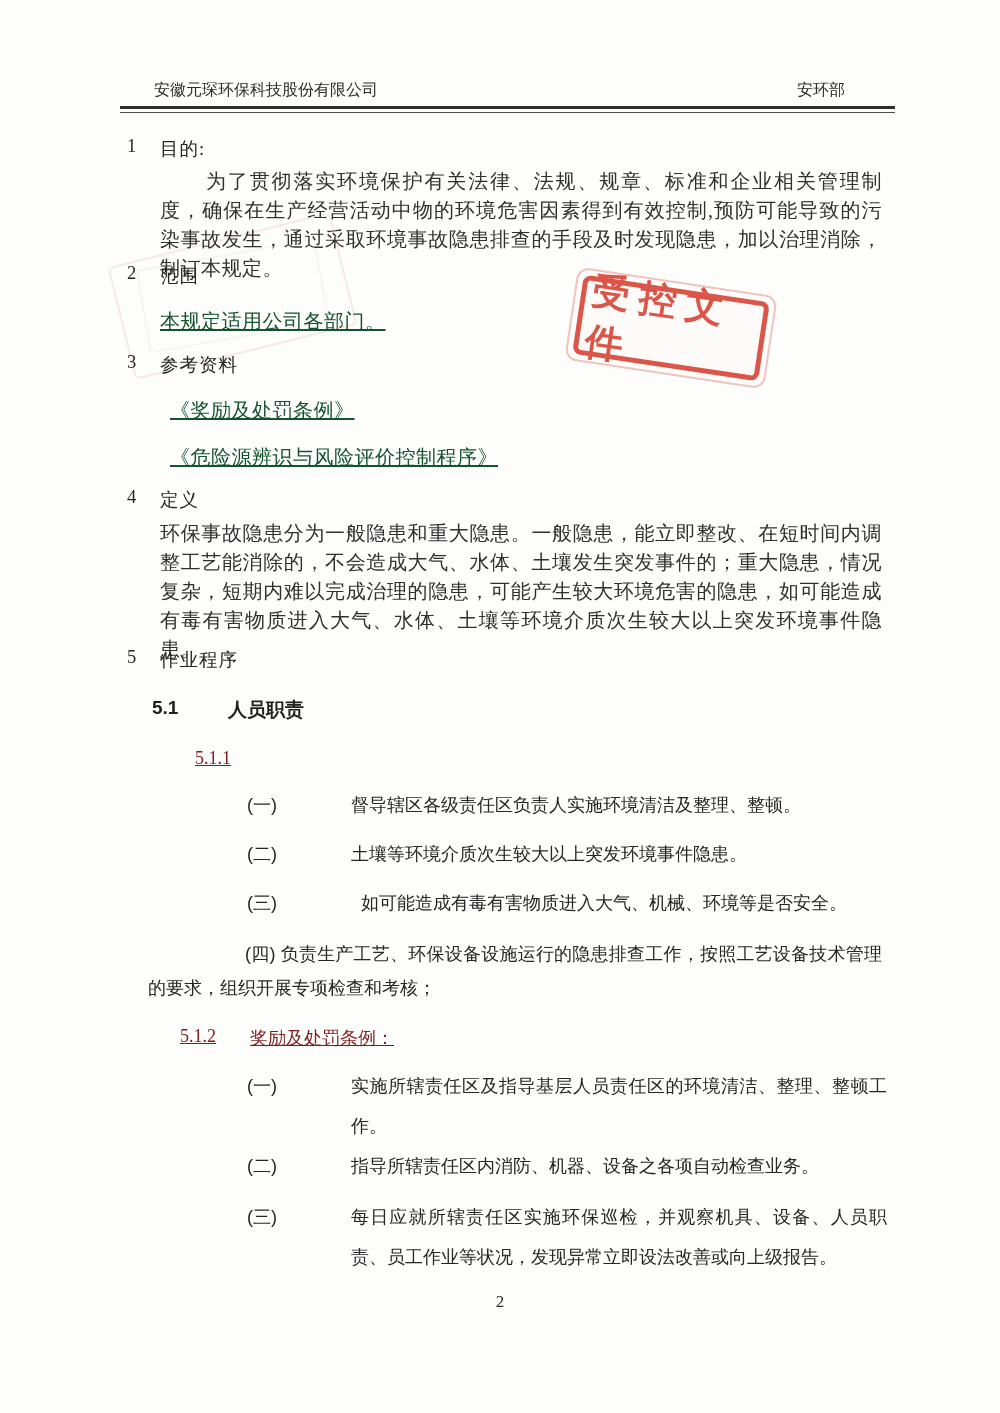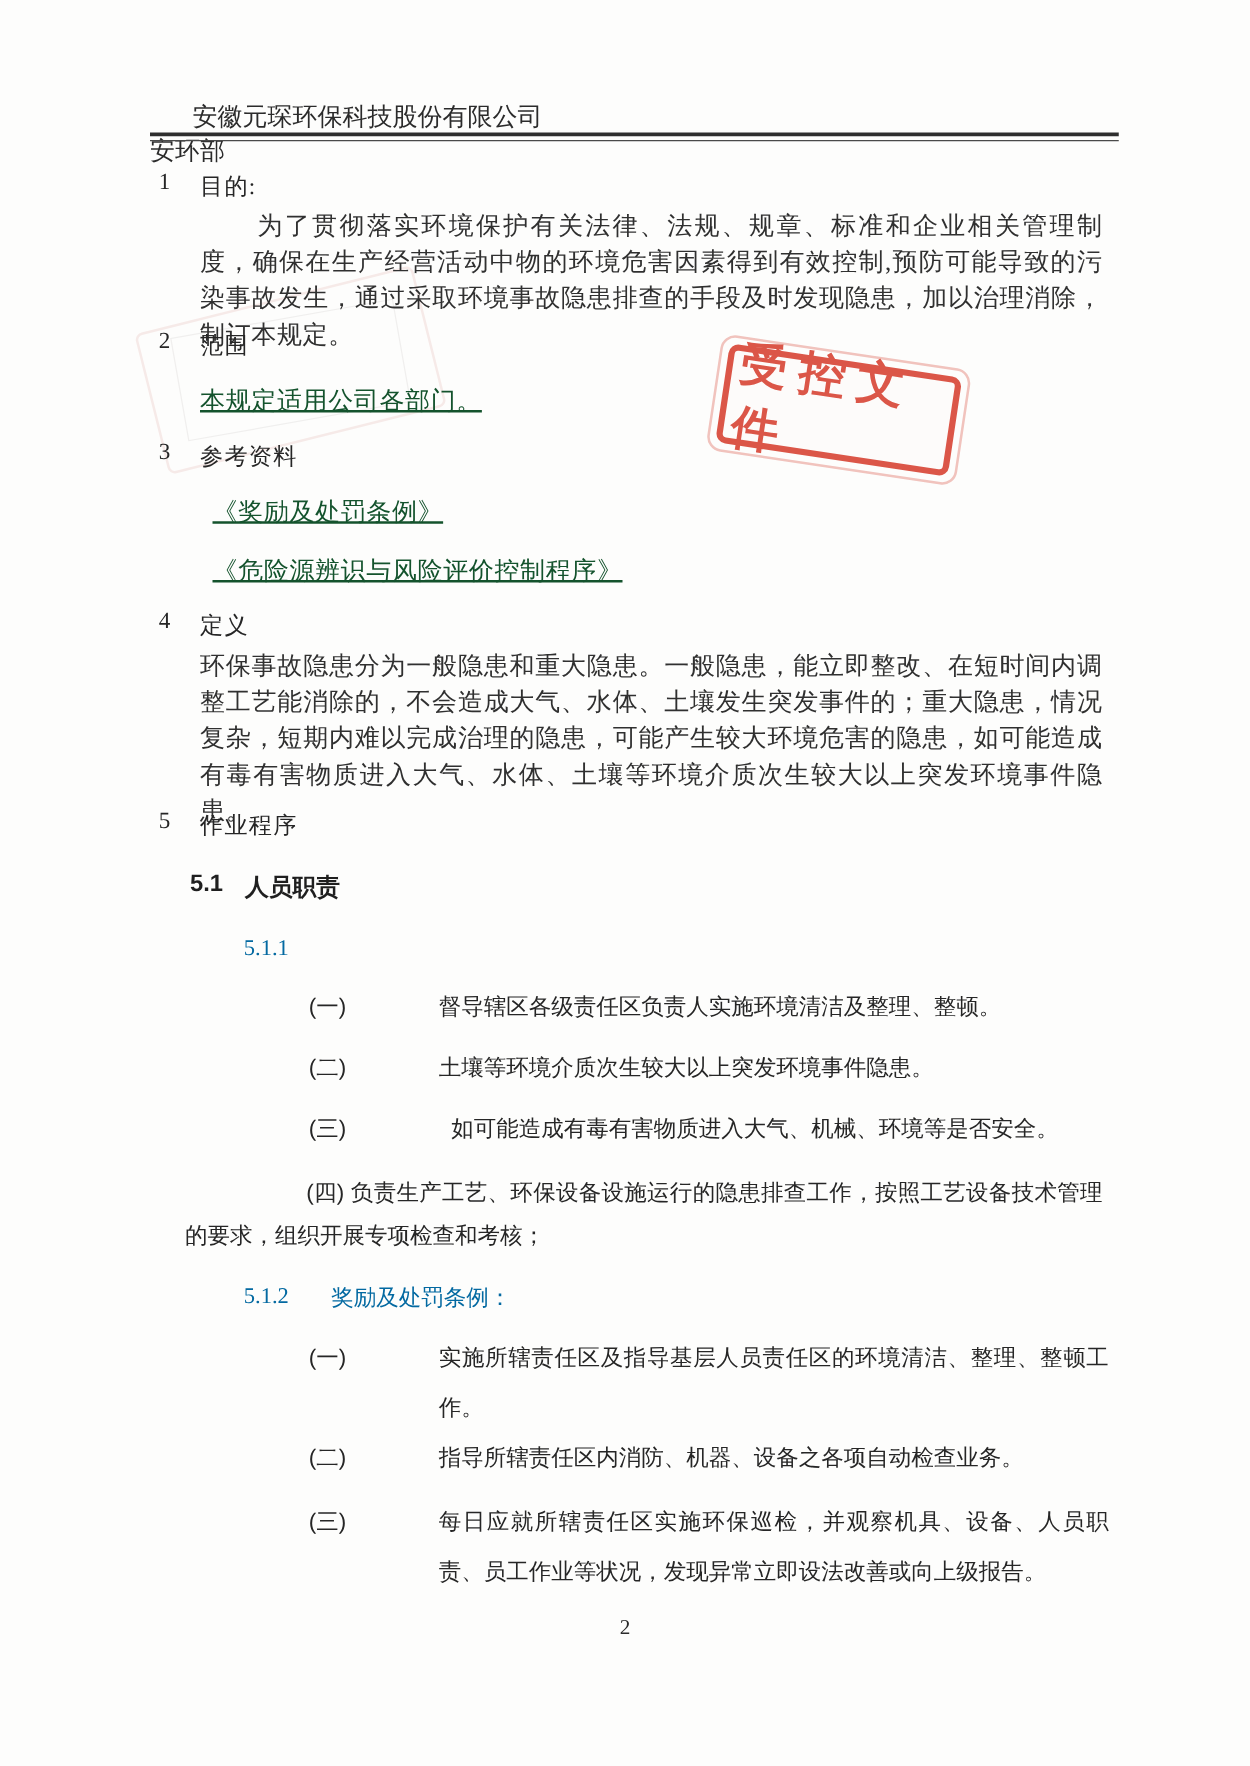--- a/index.html
+++ b/index.html
@@ -11,21 +11,21 @@
     color:#2d2d2d;
     font-family:"Liberation Serif", serif;
   }
   .abs { position:absolute; }
 
   
   .header-row {
     position:absolute; top:80px; left:120px; width:775px;
     display:flex; justify-content:space-between;
     font-family:"Liberation Sans", sans-serif;
-    font-size:20px; color:#2b2b2b;flex-direction:column;
+    font-size:16px; color:#2b2b2b;
   }
   .header-row .company { padding-left:34px; }
   .header-row .dept   { padding-right:50px; }
   .header-rule {
     position:absolute; top:106px; left:120px; width:775px;
     height:3px;
     border-top:3px solid #2e2e2e;
     border-bottom:1.5px solid #4a4a4a;
   }
 
@@ -36,26 +36,26 @@
 
   
   .para {
     font-size:20px; line-height:29px; text-align:justify;
     color:#303030; letter-spacing:0.5px;
   }
   .sans { font-family:"Liberation Sans", sans-serif; color:#14532d;text-decoration:underline; }
 
   
   .h51 { display:flex; font-family:"Liberation Sans", sans-serif;
-         font-weight:bold; font-size:19px; color:#1f1f1f; }
+         font-weight:bold; font-size:19px; color:#1f1f1f;gap:32px; }
   .h51 .num { width:44px; }
 
   
   .clause { display:flex; font-family:"Liberation Sans", sans-serif;
-            font-size:18px; color:#0369a1; }
+            font-size:18px; color:#7f1d1d;text-decoration:underline; }
   .clause .num { width:70px; font-family:"Liberation Serif", serif; }
 
   
   .li { display:flex; font-family:"Liberation Sans", sans-serif;
         font-size:18px; color:#262626; text-align:justify; }
   .li .lbl { width:56px; flex:0 0 56px; }
   .li .txt { flex:1;margin-left:48px; }
   .lh40 { line-height:40px; }
 
   
@@ -169,21 +169,21 @@
   <div class="abs li" style="left:247px; top:891px; width:640px;">
     <span class="lbl" style="width:66px; flex-basis:66px;">(三)</span>
     <span class="txt">如可能造成有毒有害物质进入大气、机械、环境等是否安全。</span>
   </div>
 
   <div class="abs para-sans" style="left:148px; top:937px; width:734px; text-indent:97px;">
     <span>(四)</span>
     <span>负责生产工艺、环保设备设施运行的隐患排查工作，按照工艺设备技术管理的要求，组织开展专项检查和考核；</span>
   </div>
 
-  <div class="abs clause" style="left:195px; top:1026px;">
+  <div class="abs clause" style="left:180px; top:1026px;">
     <span class="num">5.1.2</span>
     <span>奖励及处罚条例：</span>
   </div>
 
   <div class="abs li lh40" style="left:247px; top:1066px; width:640px;">
     <span class="lbl">(一)</span>
     <span class="txt">实施所辖责任区及指导基层人员责任区的环境清洁、整理、整顿工作。</span>
   </div>
   <div class="abs li" style="left:247px; top:1154px; width:640px;">
     <span class="lbl">(二)</span>

